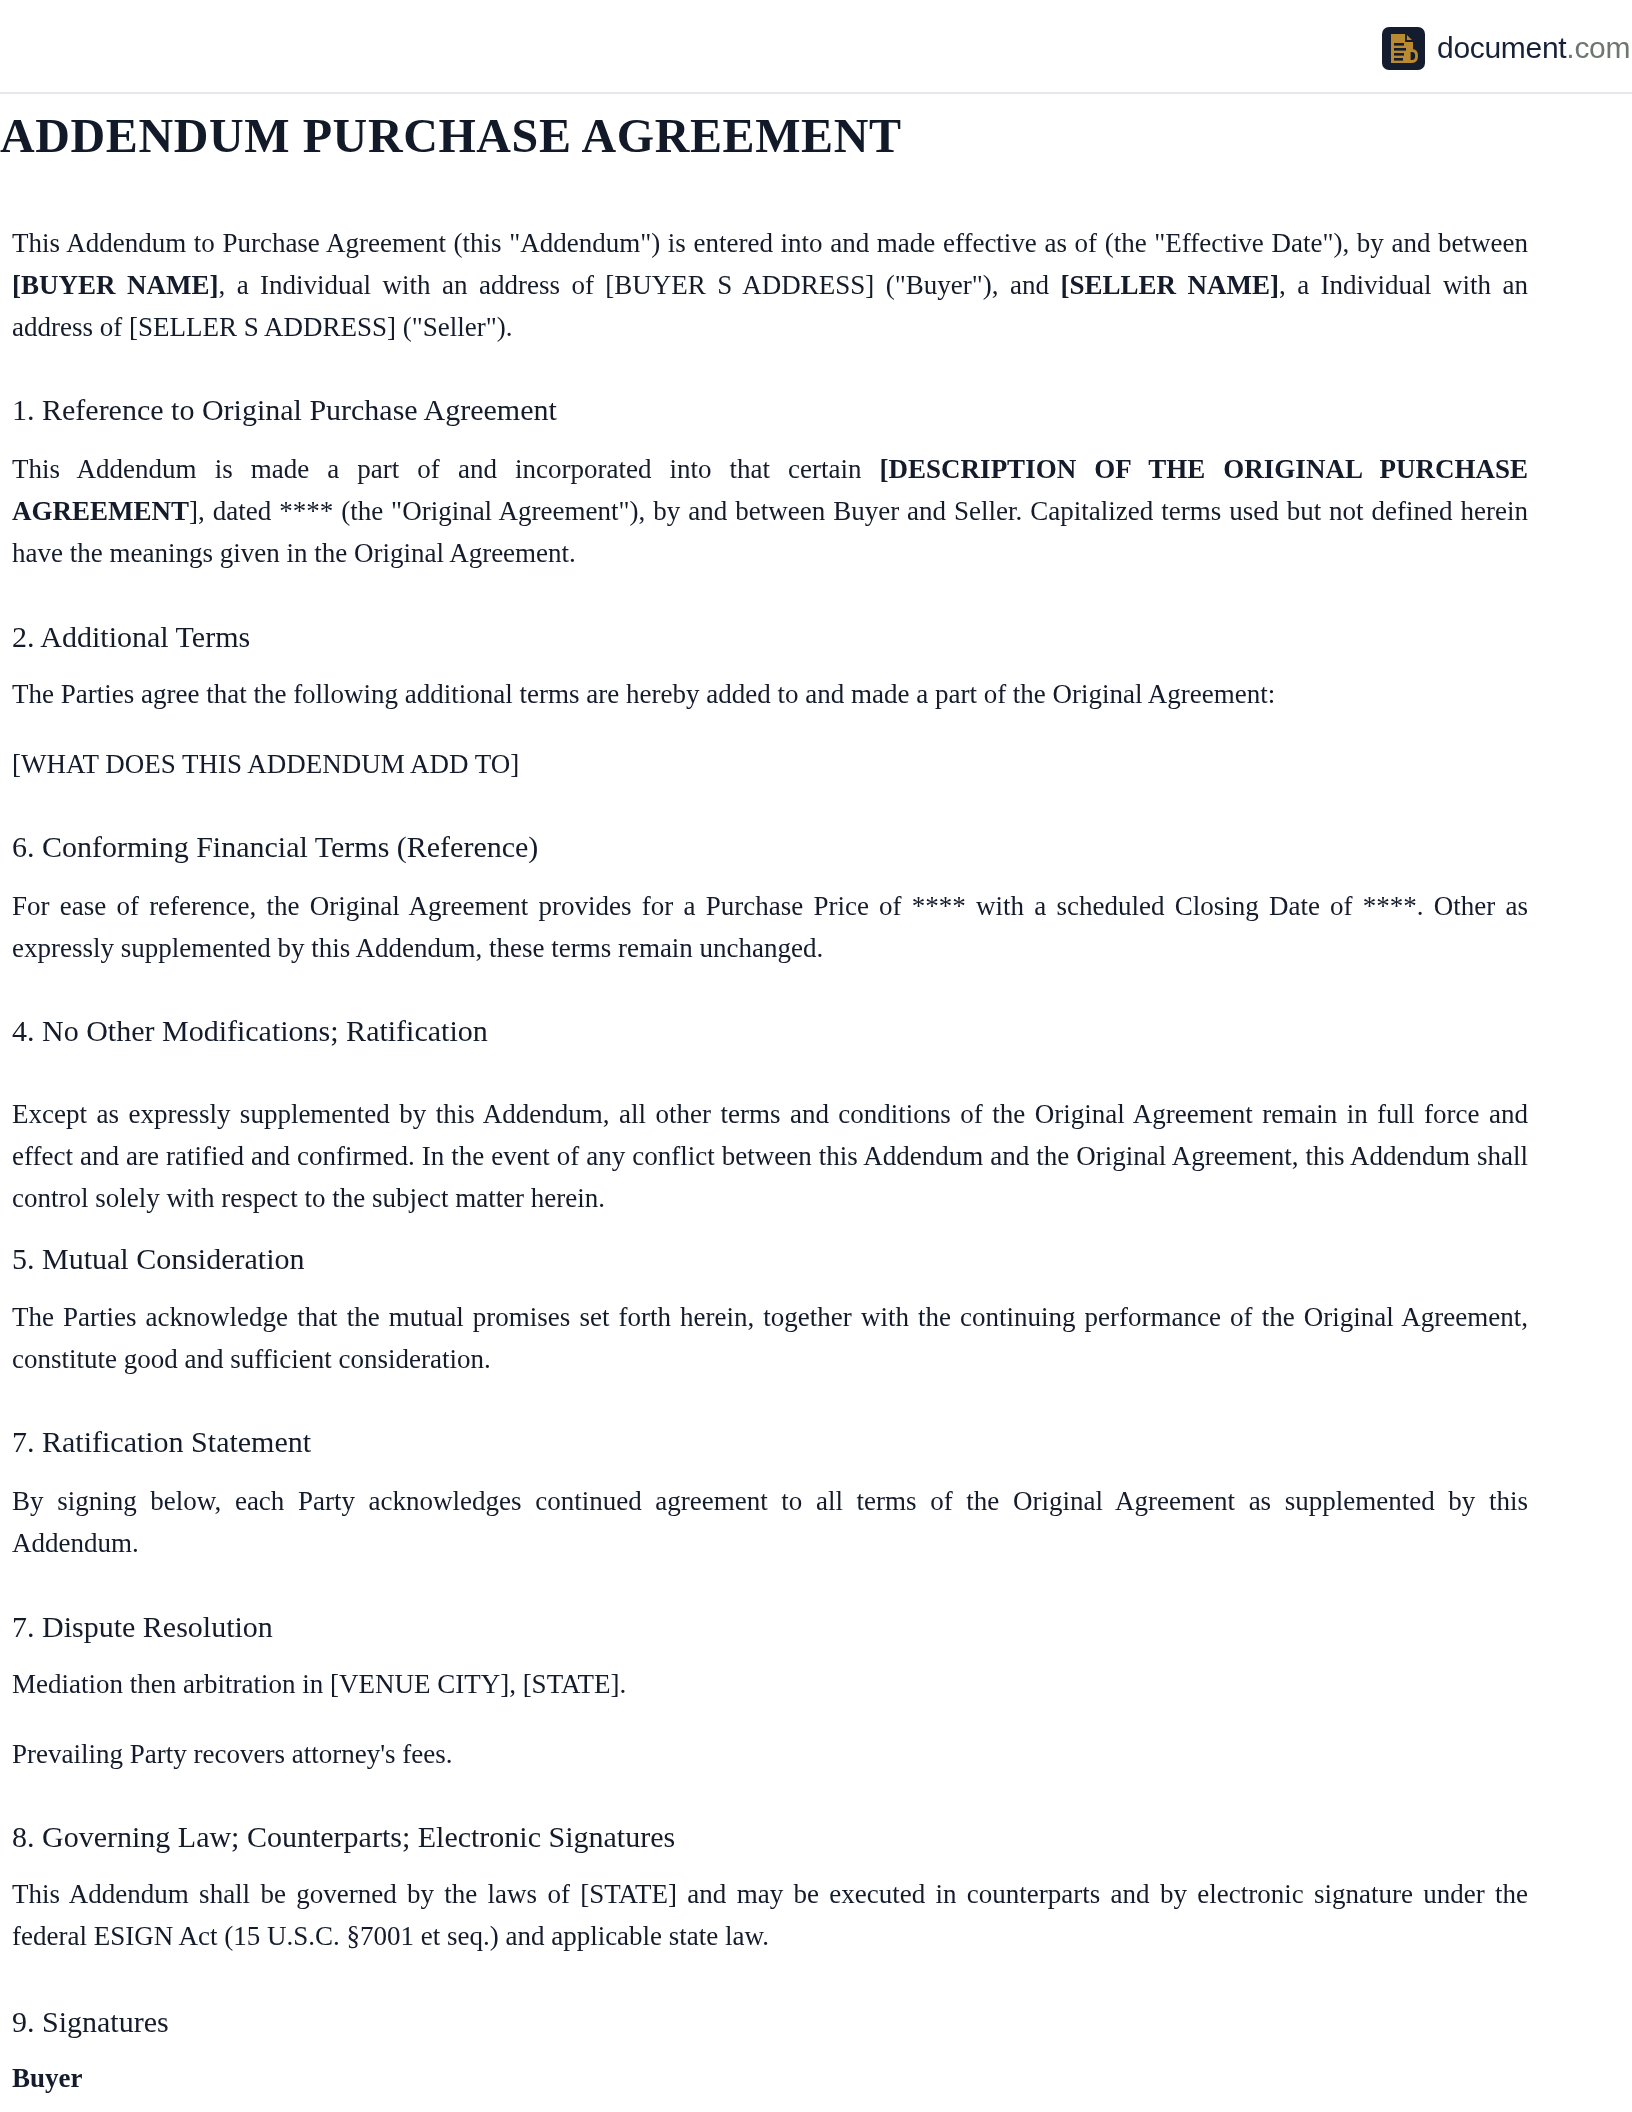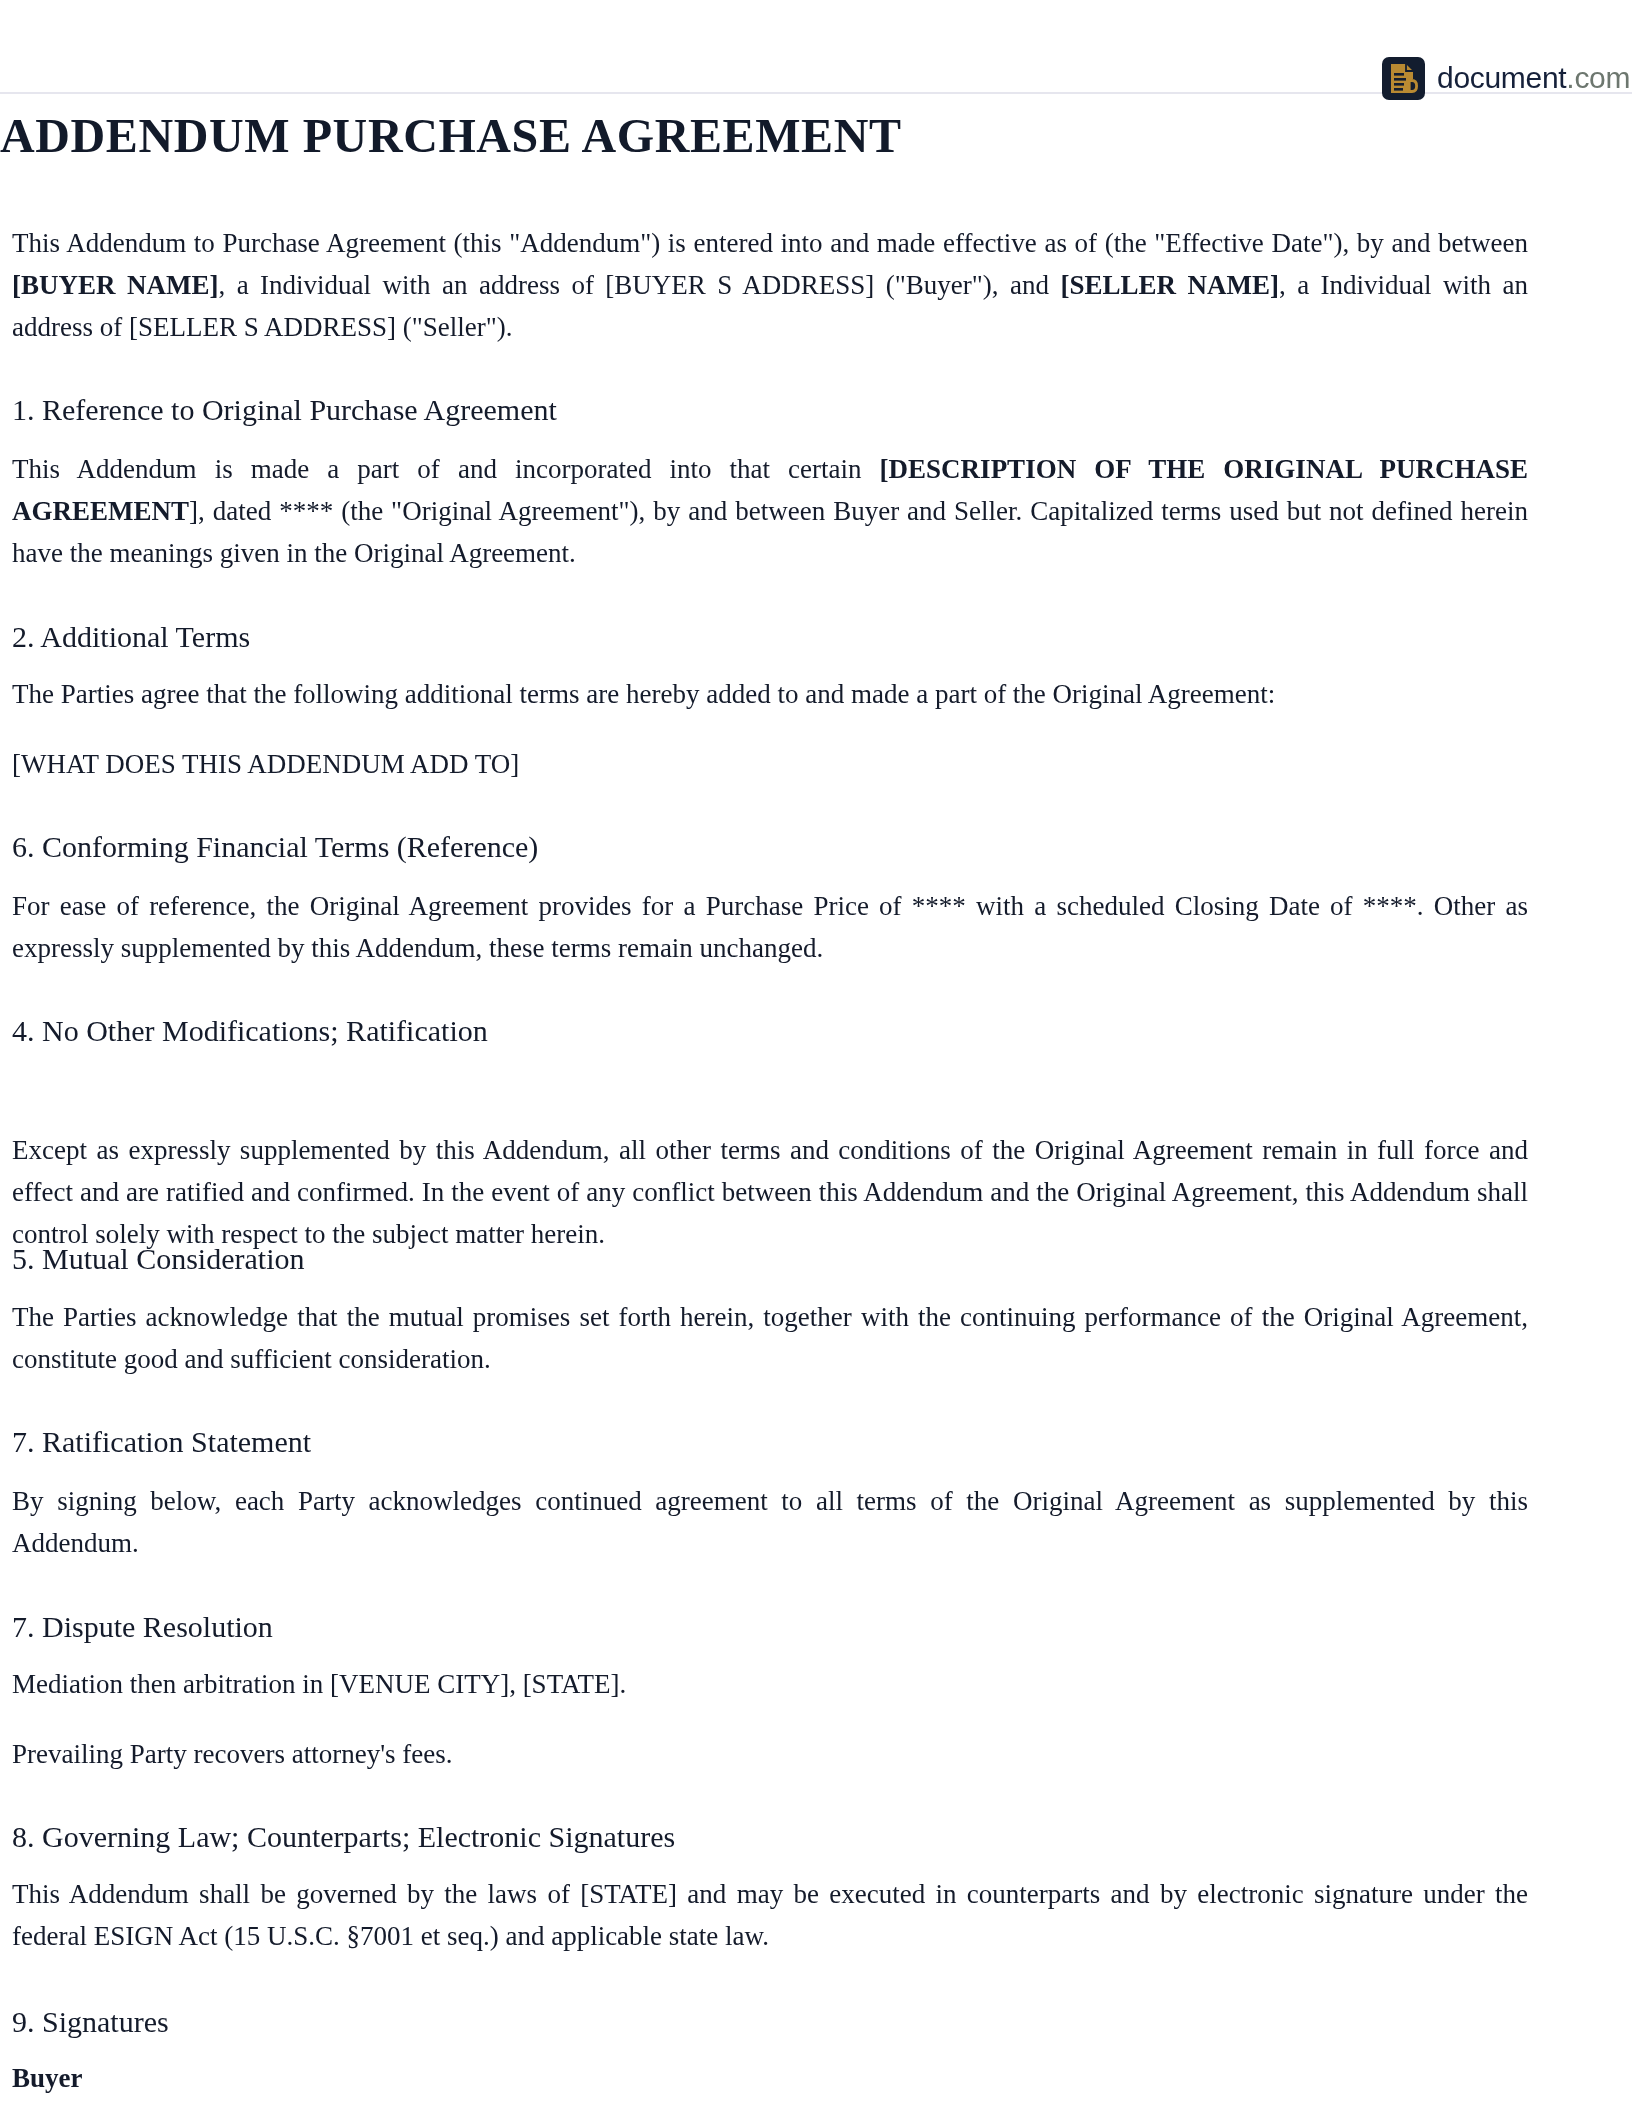--- a/index.html
+++ b/index.html
@@ -22,21 +22,20 @@
       height: 92px;
       border-bottom: 2px solid #e6e6ee;
     }
     .brand {
       position: absolute;
       left: 1382px;
       top: 26px;
       height: 44px;
       display: flex;
       align-items: center;
-      margin-top: 30px;
     }
     .brand-icon {
       width: 43px;
       height: 43px;
       border-radius: 7px;
       background: #131d2f;
       position: relative;
       margin-right: 12px;
       flex: none;
     }
@@ -117,21 +116,21 @@
   <p class="block para" style="top:436px"><span>This Addendum is made a part of and incorporated into that certain </span><b>[DESCRIPTION OF THE ORIGINAL PURCHASE AGREEMENT</b><span>], dated **** (the "Original Agreement"), by and between Buyer and Seller. Capitalized terms used but not defined herein have the meanings given in the Original Agreement.</span></p>
 
   <h2 class="block heading" style="top:604px">2. Additional Terms</h2>
   <p class="block para" style="top:661px">The Parties agree that the following additional terms are hereby added to and made a part of the Original Agreement:</p>
   <p class="block para" style="top:731px">[WHAT DOES THIS ADDENDUM ADD TO]</p>
 
   <h2 class="block heading" style="top:814px">6. Conforming Financial Terms (Reference)</h2>
   <p class="block para" style="top:873px">For ease of reference, the Original Agreement provides for a Purchase Price of **** with a scheduled Closing Date of ****. Other as expressly supplemented by this Addendum, these terms remain unchanged.</p>
 
   <h2 class="block heading" style="top:998px">4. No Other Modifications; Ratification</h2>
-  <p class="block para" style="top:1117px">Except as expressly supplemented by this Addendum, all other terms and conditions of the Original Agreement remain in full force and effect and are ratified and confirmed. In the event of any conflict between this Addendum and the Original Agreement, this Addendum shall control solely with respect to the subject matter herein.</p>
+  <p class="block para" style="top:1081px">Except as expressly supplemented by this Addendum, all other terms and conditions of the Original Agreement remain in full force and effect and are ratified and confirmed. In the event of any conflict between this Addendum and the Original Agreement, this Addendum shall control solely with respect to the subject matter herein.</p>
 
   <h2 class="block heading" style="top:1226px">5. Mutual Consideration</h2>
   <p class="block para" style="top:1284px">The Parties acknowledge that the mutual promises set forth herein, together with the continuing performance of the Original Agreement, constitute good and sufficient consideration.</p>
 
   <h2 class="block heading" style="top:1409px">7. Ratification Statement</h2>
   <p class="block para" style="top:1468px">By signing below, each Party acknowledges continued agreement to all terms of the Original Agreement as supplemented by this Addendum.</p>
 
   <h2 class="block heading" style="top:1594px">7. Dispute Resolution</h2>
   <p class="block para" style="top:1651px">Mediation then arbitration in [VENUE CITY], [STATE].</p>
   <p class="block para" style="top:1721px">Prevailing Party recovers attorney's fees.</p>

